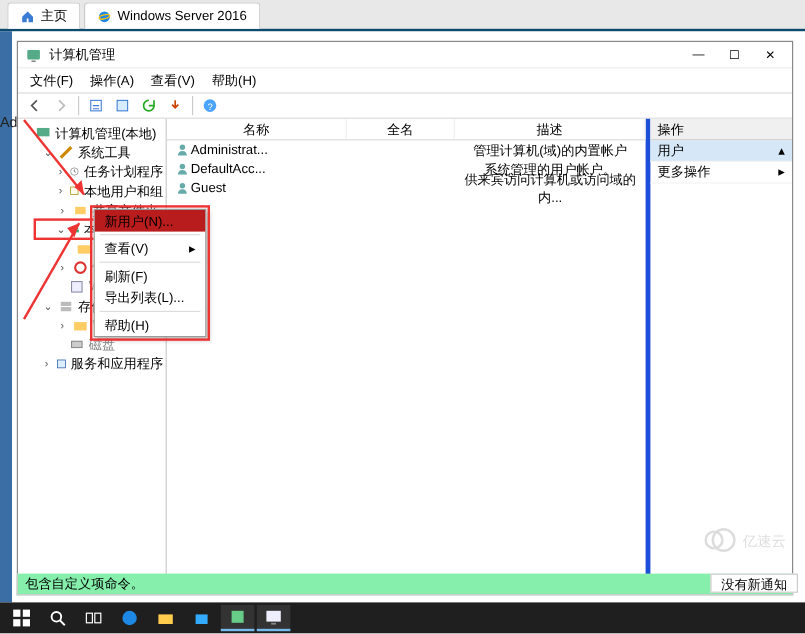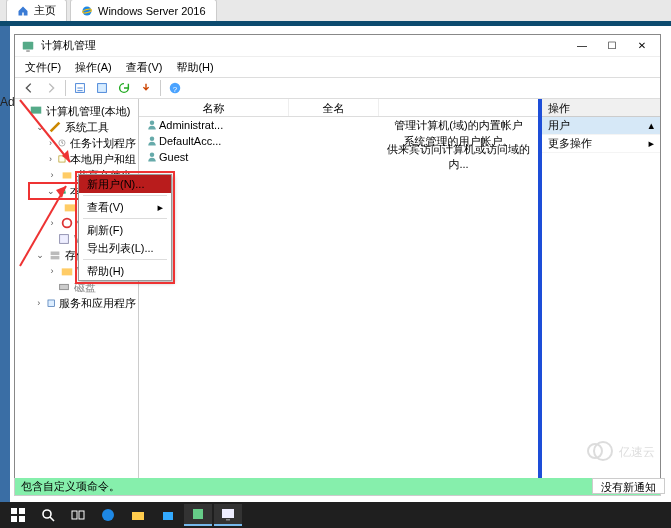--- a/index.html
+++ b/index.html
@@ -1,18 +1,18 @@
 <!DOCTYPE html>
 <html><head>
 <meta charset="utf-8">
 <style>
   * { box-sizing: border-box; margin: 0; padding: 0; font-family: "Microsoft YaHei", "Segoe UI", sans-serif; }
   body { width: 671px; height: 528px; background: #fff; font-size: 11px; overflow: hidden; position: relative; }
 
-  .browser-tabs { height: 26px; background: #e8e8e8; display: flex; align-items: flex-end; border-bottom: 5px solid #0c4a6e; padding-left: 6px; gap: 3px; }
+  .browser-tabs { height: 26px; background: #e8e8e8; display: flex; align-items: flex-end; border-bottom: 2px solid #0c4a6e; padding-left: 6px; gap: 3px; }
   .btab { height: 22px; padding: 0 10px; background: #fff; border: 1px solid #ccc; border-bottom: none; display: flex; align-items: center; gap: 5px; font-size: 11px; border-radius: 3px 3px 0 0; }
   .btab .icon { width: 12px; height: 12px; display: inline-flex; align-items: center; justify-content: center; }
   .home-ic { width:12px;height:12px; }
   .ie-ic { width:12px;height:12px; }
 
   .edge-left { position: absolute; left: 0; top: 26px; bottom: 26px; width: 10px; background: #3a6ea5; z-index: 0; }
 
   .adtext { position:absolute; left:0; top:95px; font-size:12px; color:#222; writing-mode:horizontal-tb; }
 
   .mmc { position: absolute; left: 14px; top: 34px; right: 10px; bottom: 32px; background: #fff; border: 1px solid #888; display:flex; flex-direction:column; }
@@ -279,20 +279,21 @@
             </svg>
           </span>
         <span>服务和应用程序</span>
       </div>
     </div>
 
     <div class="listpane">
       <div class="lhdr">
         <div style="width:150px">名称</div>
         <div style="width:90px">全名</div>
+        <div style="flex:1">描述</div>
       </div>
       <div class="lrow">
         <div class="c1">
             <span class="tic">
               <svg class="uic" viewBox="0 0 16 16">
                 <circle cx="8" cy="5" r="3" fill="#6aa"></circle>
                 <path d="M3 14c0-3 2-5 5-5s5 2 5 5" fill="#6aa"></path>
               </svg>
             </span>
             <span>Administrat...</span>

